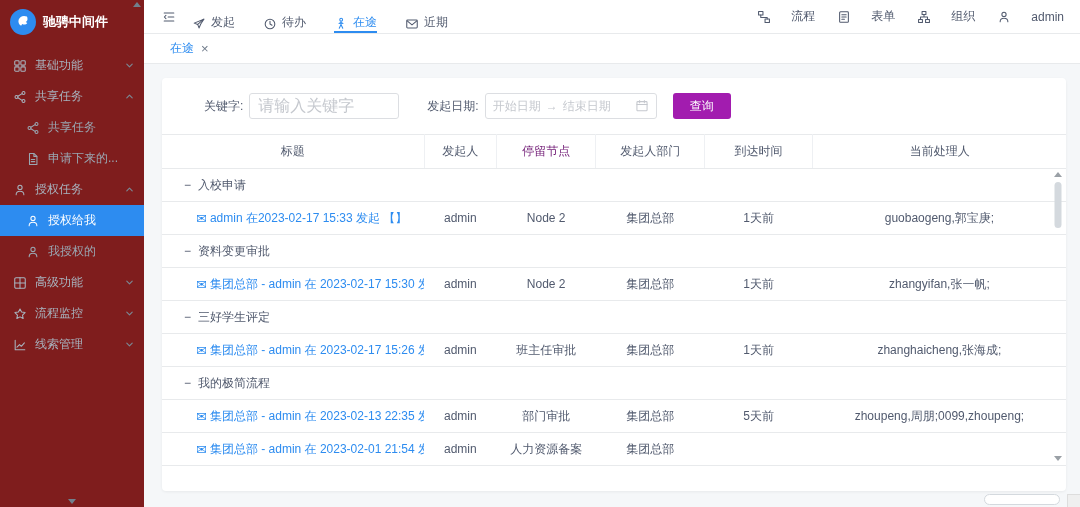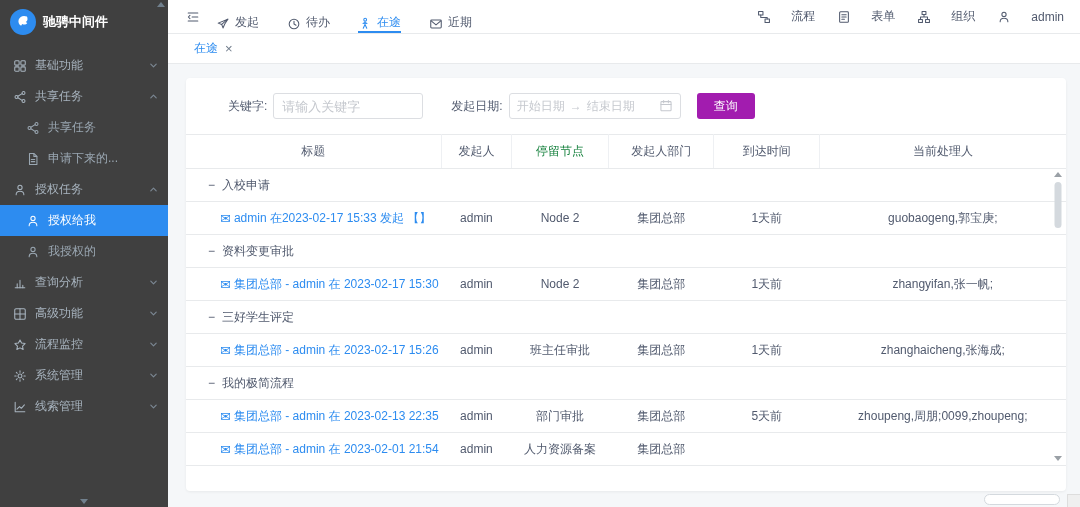--- a/index.html
+++ b/index.html
@@ -8,21 +8,21 @@
   .app { position:relative; display:flex; width:1080px; height:507px; background:#f5f7f9; }
 
   
   svg.ic { width:14px; height:14px; display:block; fill:none; stroke:currentColor;
     stroke-width:1.2; stroke-linecap:round; stroke-linejoin:round; }
   svg.chev-ic { width:9px; height:9px; display:block; fill:none; stroke:currentColor;
     stroke-width:1.3; stroke-linecap:round; stroke-linejoin:round; }
   .rot180 { transform:rotate(180deg); }
 
   
-  .sidebar { position:relative; width:168px; flex-shrink:0; background:#404040; color:#a8b4bf; overflow:hidden; }
+  .sidebar { position:relative; width:144px; flex-shrink:0; background:#7f1d1d; color:#a8b4bf; overflow:hidden; }
   .logo { height:44px; display:flex; align-items:center; gap:7px; padding-left:10px; cursor:pointer; }
   .logo-badge { width:26px; height:26px; border-radius:50%; background:#2d8cf0; display:flex; align-items:center; justify-content:center; flex-shrink:0; }
   .logo-badge svg { width:18px; height:18px; display:block; }
   .logo-text { color:#fff; font-size:13px; font-weight:bold; white-space:nowrap; }
   .menu { margin-top:6px; }
   .menu-item { height:31px; display:flex; align-items:center; gap:8px; padding:0 10px 0 13px; cursor:pointer; color:#a8b4bf; }
   .menu-item .chev { margin-left:auto; color:#7b8793; }
   .sub-item { height:31px; display:flex; align-items:center; gap:8px; padding-left:26px; cursor:pointer; color:#9aa7b2; }
   .sub-item.active { background:#2d8cf0; color:#fff; }
   .mi-label { white-space:nowrap; overflow:hidden; text-overflow:ellipsis; }
@@ -47,36 +47,36 @@
   .page-tab .close { color:#6f7b8a; font-size:13px; line-height:1; cursor:pointer; }
 
   .content { flex:1; padding:14px 14px 16px 18px; overflow:hidden; }
   .card { position:relative; background:#fff; border-radius:4px; height:100%;
     box-shadow:0 1px 3px rgba(0,0,0,.06); overflow:hidden; }
 
   
   .filters { display:flex; align-items:center; padding:15px 0 15px 42px; }
   .filters .f-label { color:#515a6e; margin-right:6px; }
   .kw-input { width:150px; height:26px; border:1px solid #dcdee2; border-radius:3px; padding:0 8px;
-    font-size:13px; color:#515a6e; outline:none; font-family:inherit; }
+    font-size:16px; color:#515a6e; outline:none; font-family:inherit; }
   .kw-input::placeholder { color:#c5c8ce; }
   .f-date-label { margin-left:28px; }
   .date-range { width:172px; height:26px; border:1px solid #dcdee2; border-radius:3px;
     display:flex; align-items:center; gap:5px; padding:0 7px; color:#c5c8ce; cursor:pointer; }
   .date-range .cal { margin-left:auto; color:#c5c8ce; }
   .btn-query { height:26px; margin-left:16px; padding:0 17px; background:#a21caf; color:#fff;
     border:none; border-radius:3px; font-size:12px; cursor:pointer; font-family:inherit; }
 
   
   .table-wrap { position:relative; }
   table { width:100%; border-collapse:collapse; table-layout:fixed; }
   thead th { height:34px; font-weight:normal; color:#515a6e; background:#fff;
     border-top:1px solid #e8eaec; border-bottom:1px solid #e8eaec; border-right:1px solid #eef0f3; }
   thead th:last-child { border-right:none; }
-  thead th.th-blue { color:#15803d; cursor:pointer;text-align:center; }
+  thead th.th-blue { color:#701a75; cursor:pointer;text-align:center; }
   tbody td { height:33px; border-bottom:1px solid #e8eaec; color:#515a6e; text-align:center;
     white-space:nowrap; overflow:hidden; text-overflow:ellipsis; }
   .group-row td { text-align:left; padding-left:22px; cursor:pointer; }
   .minus { display:inline-block; width:14px; color:#515a6e; }
   .c-title { text-align:left !important; padding-left:34px; }
   .row-link { color:#2d8cf0; text-decoration:none; display:inline-flex; align-items:center; gap:3px; max-width:100%; }
   .mail { font-size:13px; line-height:1; }
 
   
   .v-scroll { position:absolute; top:94px; bottom:30px; right:2px; width:12px; }
@@ -189,34 +189,20 @@
       <div class="sub-item">
         <span>
             <svg class="ic" viewBox="0 0 16 16">
               <circle cx="8" cy="5" r="2.4"></circle>
               <path d="M3.6 13.4c0-2.4 2-3.9 4.4-3.9s4.4 1.5 4.4 3.9"></path>
             </svg>
           </span>
         <span class="mi-label">我授权的</span>
       </div>
 
-      <div class="menu-item">
-        <span>
-            <svg class="ic" viewBox="0 0 16 16">
-              <path d="M2.5 13.5h11"></path>
-              <path d="M4.8 13.5V9M8 13.5V5M11.2 13.5v-3"></path>
-            </svg>
-          </span>
-        <span class="mi-label">查询分析</span>
-        <span class="chev">
-            <svg class="chev-ic" viewBox="0 0 10 10">
-              <path d="M2 3.5l3 3 3-3"></path>
-            </svg>
-          </span>
-      </div>
 
       <div class="menu-item">
         <span>
             <svg class="ic" viewBox="0 0 16 16">
               <rect x="2" y="2" width="12" height="12" rx="1.5"></rect>
               <path d="M2 8h12M8 2v12"></path>
             </svg>
           </span>
         <span class="mi-label">高级功能</span>
         <span class="chev">
@@ -233,34 +219,20 @@
             </svg>
           </span>
         <span class="mi-label">流程监控</span>
         <span class="chev">
             <svg class="chev-ic" viewBox="0 0 10 10">
               <path d="M2 3.5l3 3 3-3"></path>
             </svg>
           </span>
       </div>
 
-      <div class="menu-item">
-        <span>
-            <svg class="ic" viewBox="0 0 16 16">
-              <circle cx="8" cy="8" r="2.2"></circle>
-              <path d="M8 2v1.6M8 12.4V14M2 8h1.6M12.4 8H14M3.8 3.8l1.1 1.1M11.1 11.1l1.1 1.1M12.2 3.8l-1.1 1.1M4.9 11.1l-1.1 1.1"></path>
-            </svg>
-          </span>
-        <span class="mi-label">系统管理</span>
-        <span class="chev">
-            <svg class="chev-ic" viewBox="0 0 10 10">
-              <path d="M2 3.5l3 3 3-3"></path>
-            </svg>
-          </span>
-      </div>
 
       <div class="menu-item">
         <span>
             <svg class="ic" viewBox="0 0 16 16">
               <path d="M2.5 2.5v11h11"></path>
               <path d="M4.5 10.5l3-3 2 2 3.5-4"></path>
             </svg>
           </span>
         <span class="mi-label">线索管理</span>
         <span class="chev">

